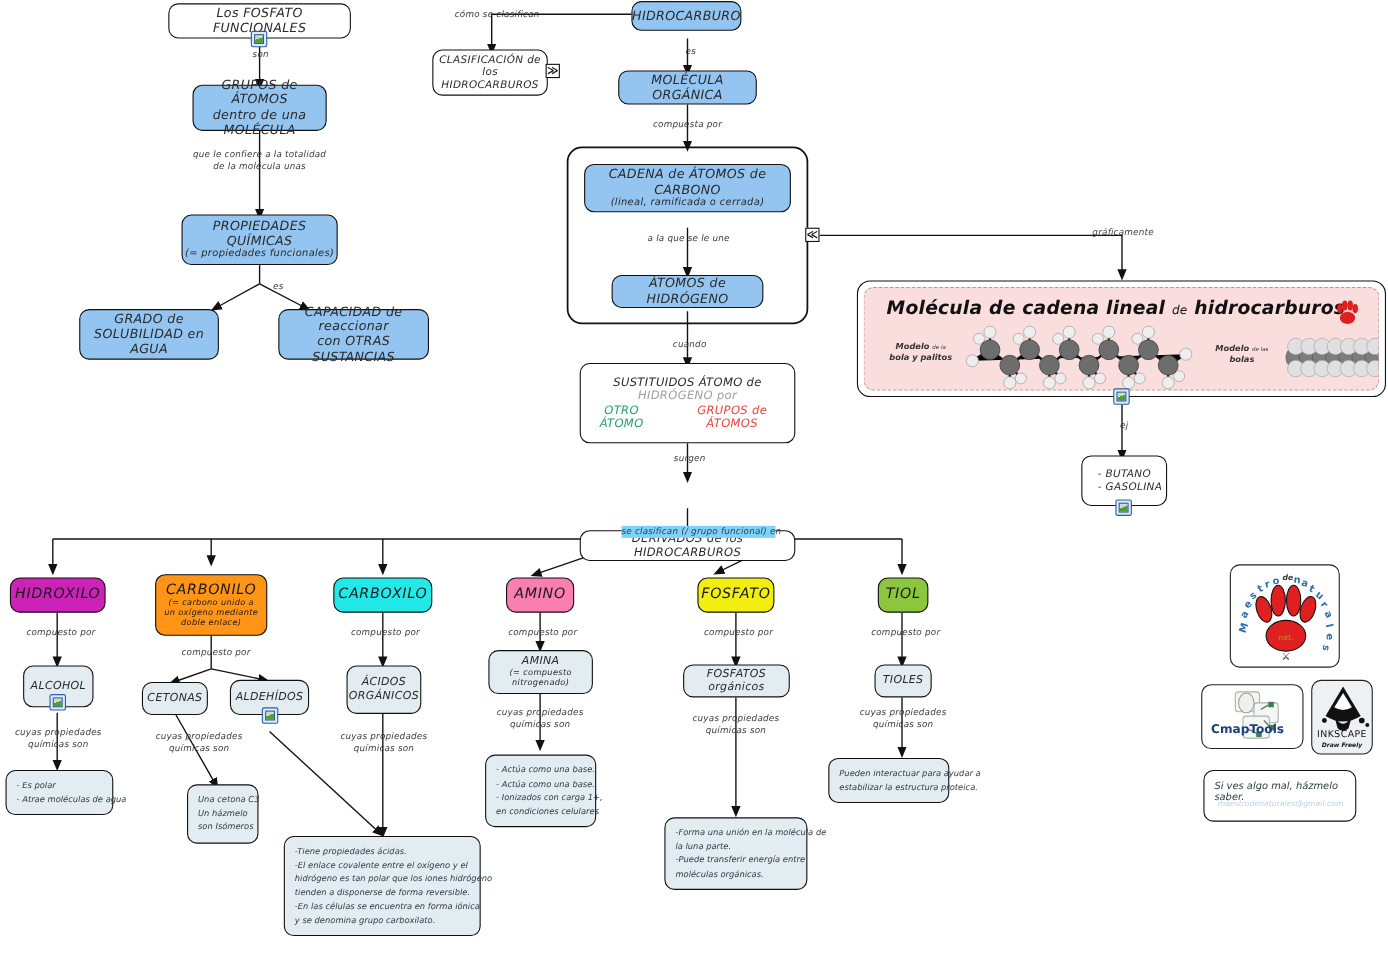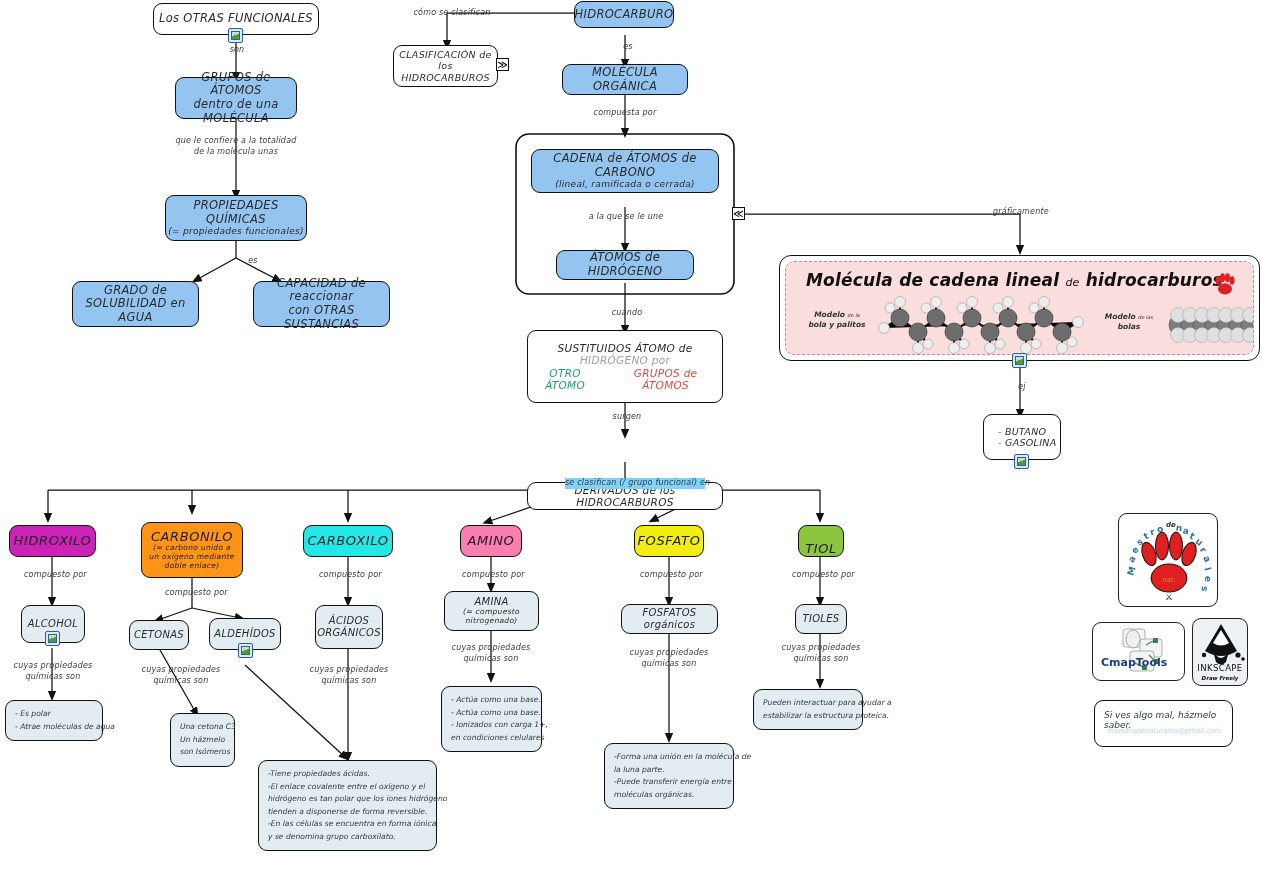--- a/index.html
+++ b/index.html
@@ -250,21 +250,21 @@
       <path d="M669,634 L669,738" marker-end="url(#ah)"></path>
 
       <path d="M820,557 L820,602" marker-end="url(#ah)"></path>
       <path d="M820,634 L820,684" marker-end="url(#ah)"></path>
     </g>
 
     <rect x="516" y="134" width="218" height="160" rx="13" ry="13" fill="none" stroke="#111" stroke-width="1.6"></rect>
   </svg>
 
   <div class="node white" style="left:153px; top:3px; width:166px; height:32px;">
-    <span class="t1">Los OTRAS FUNCIONALES</span>
+    <span class="t1">Los FOSFATO FUNCIONALES</span>
   </div>
   <div class="imgbadge" style="left:228px; top:28px;">
       <i></i>
     </div>
 
   <div class="lbl" style="left:222px; top:45px; width:30px;">son</div>
 
   <div class="node blue" style="left:175px; top:77px; width:122px; height:42px;">
     <span class="t1">GRUPOS de ÁTOMOS</span>
     <span class="t1">dentro de una MOLÉCULA</span>
@@ -568,21 +568,21 @@
   </div>
   <div class="lbl" style="left:628px; top:648px; width:82px; white-space:pre-line;">cuyas propiedades
 químicas son</div>
   <div class="desc" style="left:604px; top:743px; width:130px;">
     <div>-Forma una unión en la molécula de</div>
     <div>la luna parte.</div>
     <div>-Puede transferir energía entre</div>
     <div>moléculas orgánicas.</div>
   </div>
 
-  <div class="node grpnode green" style="left:798px; top:525px; width:46px; height:32px;justify-content:flex-end;">
+  <div class="node grpnode green" style="left:798px; top:525px; width:46px; height:32px;">
     <span class="t1">TIOL</span>
   </div>
   <div class="lbl" style="left:792px; top:570px; width:58px;">compuesto por</div>
   <div class="node pale" style="left:795px; top:604px; width:52px; height:30px;">
     <span class="t1" style="font-size:10px">TIOLES</span>
   </div>
   <div class="lbl" style="left:780px; top:643px; width:82px; white-space:pre-line;">cuyas propiedades
 químicas son</div>
   <div class="desc" style="left:753px; top:689px; width:110px;font-style:italic;">
     <div>Pueden interactuar para ayudar a</div>

